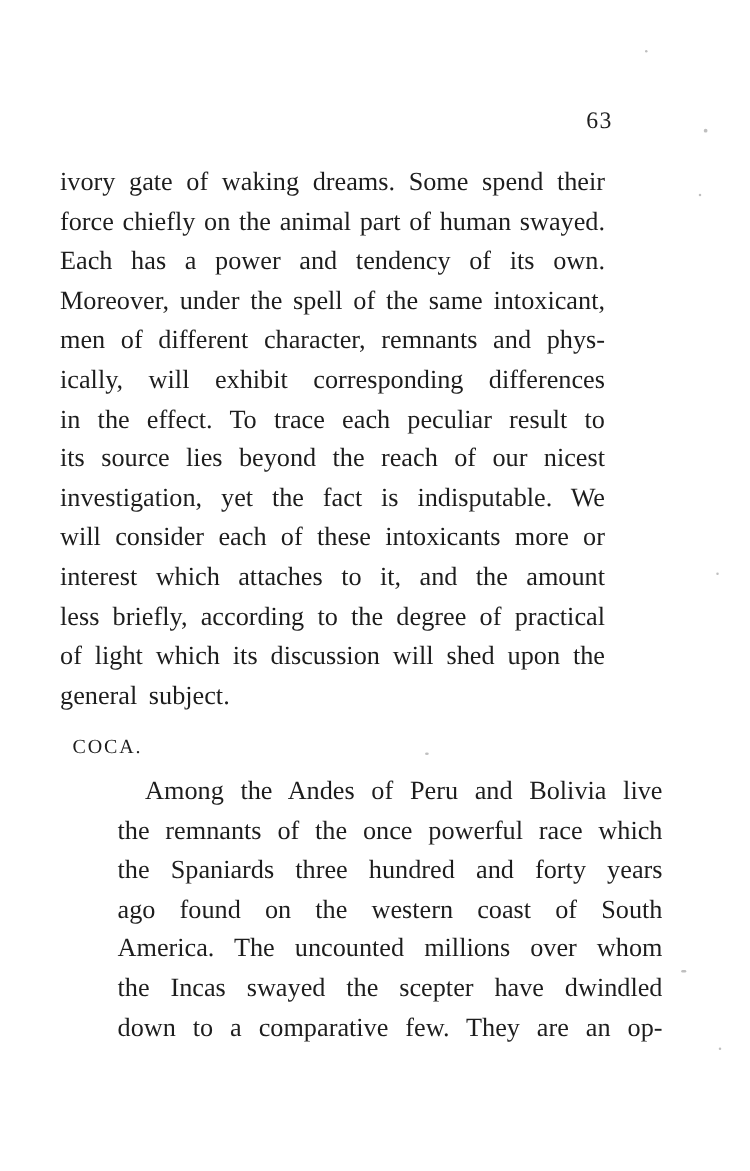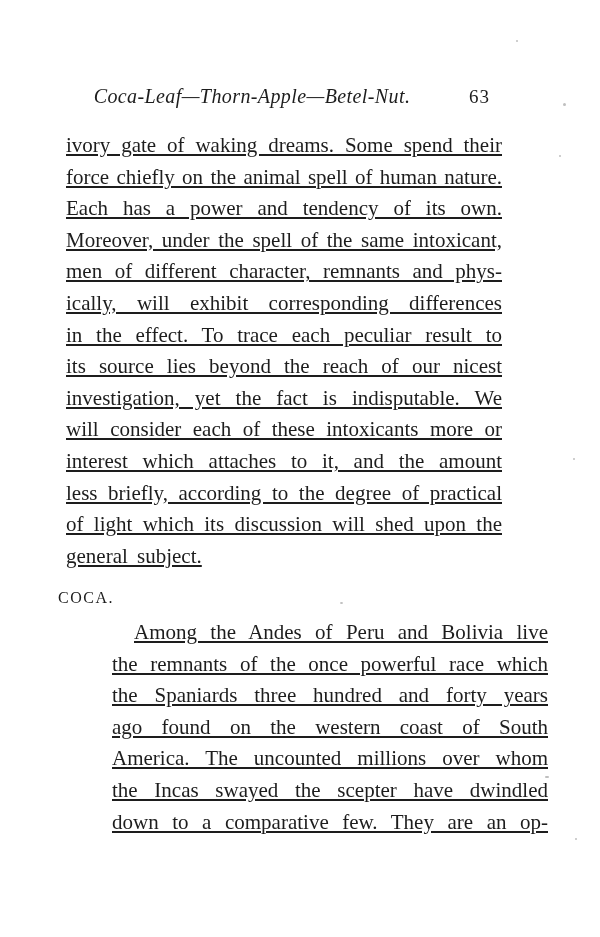--- a/index.html
+++ b/index.html
@@ -37,25 +37,24 @@
     position: absolute;
     right: 4px;
     top: 1px;
     font-size: 19px;
     letter-spacing: 1px;
     font-variant: small-caps;
   }
   
   .para {
     position: absolute;
-    left: 66px;
+    left: 48px;
     width: 436px;
     font-size: 21px;
     line-height: 31.6px;
-    text-decoration: underline;
   }
   .para-1 { top: 130px; }
   .para-2 { top: 617px; margin-left: 46px; }
   .para .line {
     text-align: justify;
     text-align-last: justify;
     white-space: normal;
     height: 31.6px;
     overflow: hidden;
   }
@@ -90,28 +89,27 @@
   .speck.s5 { left: 573px; top: 458px; width: 2px; height: 2px; }
   .speck.s6 { left: 545px; top: 776px; width: 4px; height: 2px; border-radius: 1px; }
   .speck.s7 { left: 575px; top: 838px; width: 2px; height: 2px; }
 </style>
 </head>
 <body>
 
 <div class="page">
 
   <div class="running-header">
-    <span class="running-title">Coca-Leaf—Thorn-Apple—Betel-Nut.</span>
     <span class="page-number">63</span>
   </div>
 
   <div class="para para-1">
     <div>
         <div class="line">ivory gate of waking dreams.  Some spend their</div>
-        <div class="line">force chiefly on the animal spell of human nature.</div>
+        <div class="line">force chiefly on the animal part of human swayed.</div>
         <div class="line">Each has a power and tendency of its own.</div>
         <div class="line">Moreover, under the spell of the same intoxicant,</div>
         <div class="line">men of different character, remnants and phys-</div>
         <div class="line">ically, will exhibit corresponding differences</div>
         <div class="line">in the effect.  To trace each peculiar result to</div>
         <div class="line">its source lies beyond the reach of our nicest</div>
         <div class="line">investigation, yet the fact is indisputable.  We</div>
         <div class="line">will consider each of these intoxicants more or</div>
         <div class="line">interest which attaches to it, and the amount</div>
         <div class="line">less briefly, according to the degree of practical</div>

